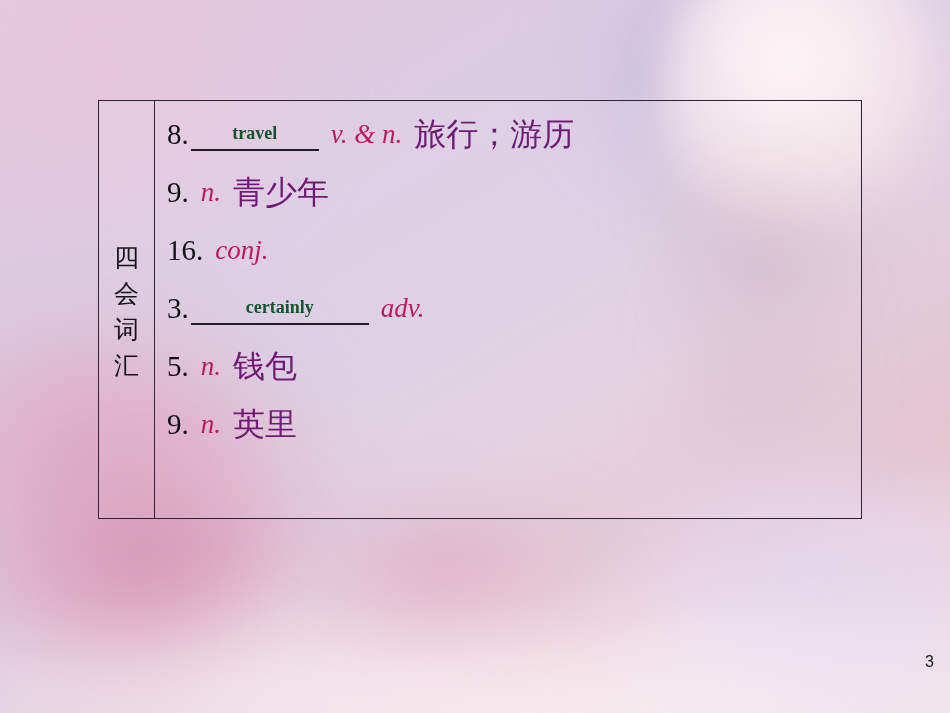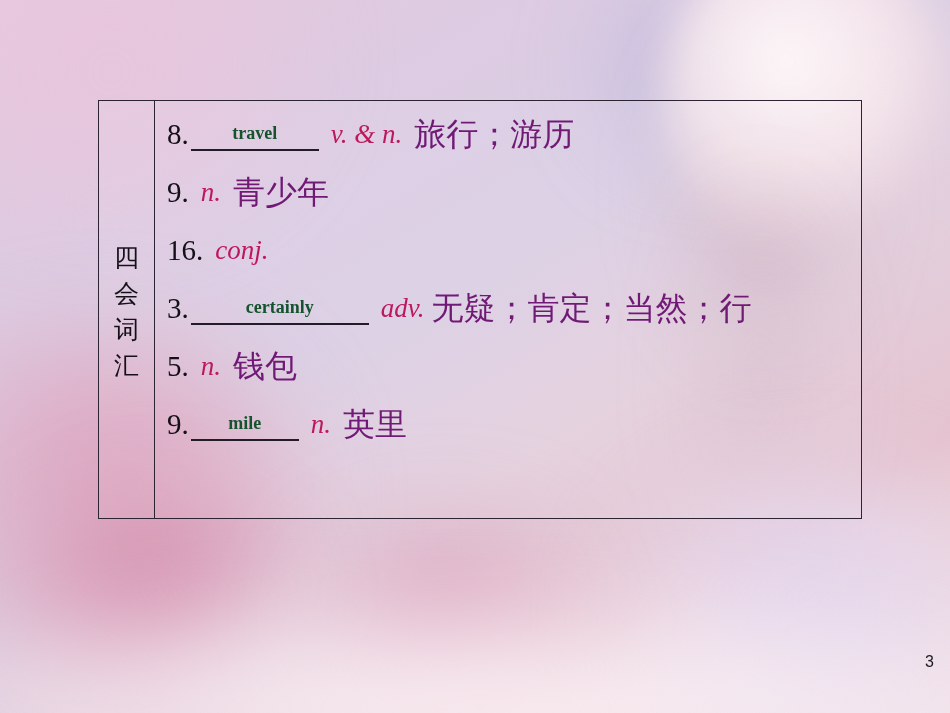--- a/index.html
+++ b/index.html
@@ -249,34 +249,30 @@
         <span class="num">16.</span>
         <span class="pos">conj.</span>
       </div>
 
       <div class="vrow">
         <span class="num">3.</span>
         <span class="blank w-certainly">
           <span class="answer">certainly</span>
         </span>
         <span class="pos">adv.</span>
-        <span class="cn">无疑；肯定；当然；行</span>
       </div>
 
       <div class="vrow">
         <span class="num">5.</span>
         <span class="pos">n.</span>
         <span class="cn gap">钱包</span>
       </div>
 
       <div class="vrow">
         <span class="num">9.</span>
-        <span class="blank w-mile">
-          <span class="answer">mile</span>
-        </span>
         <span class="pos">n.</span>
         <span class="cn gap">英里</span>
       </div>
 
     </div>
   </div>
 
   <div id="page-number">3</div>
 
 </div>

